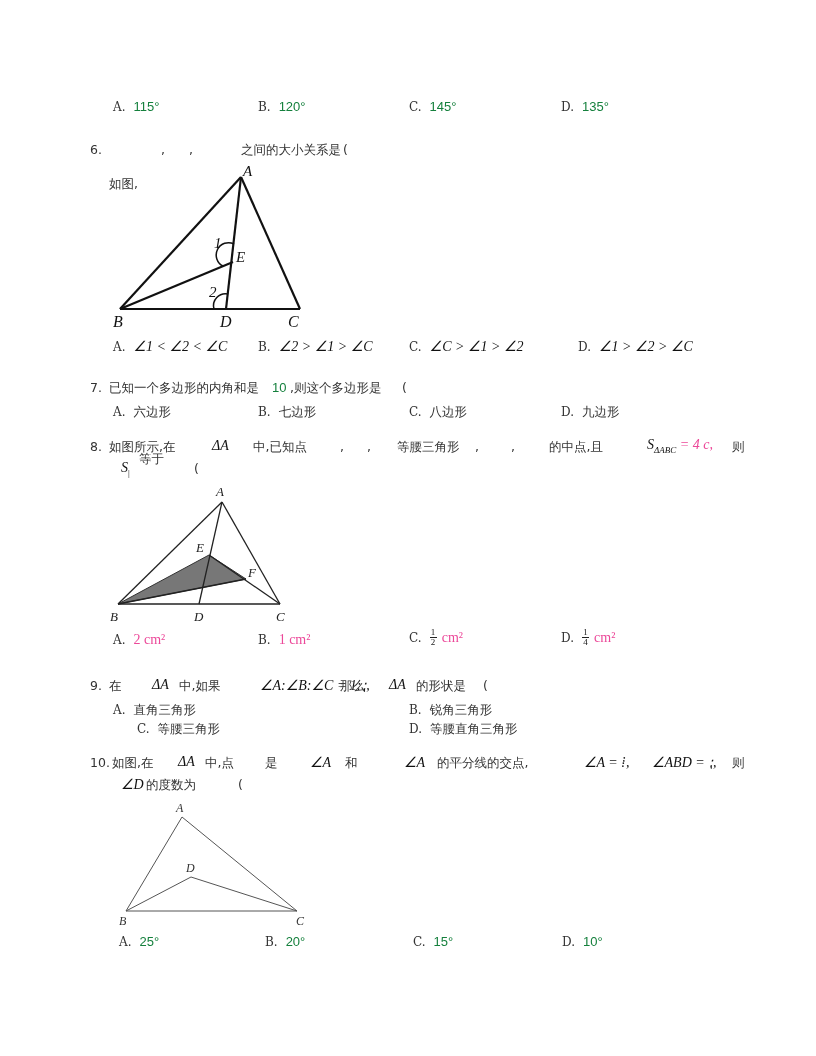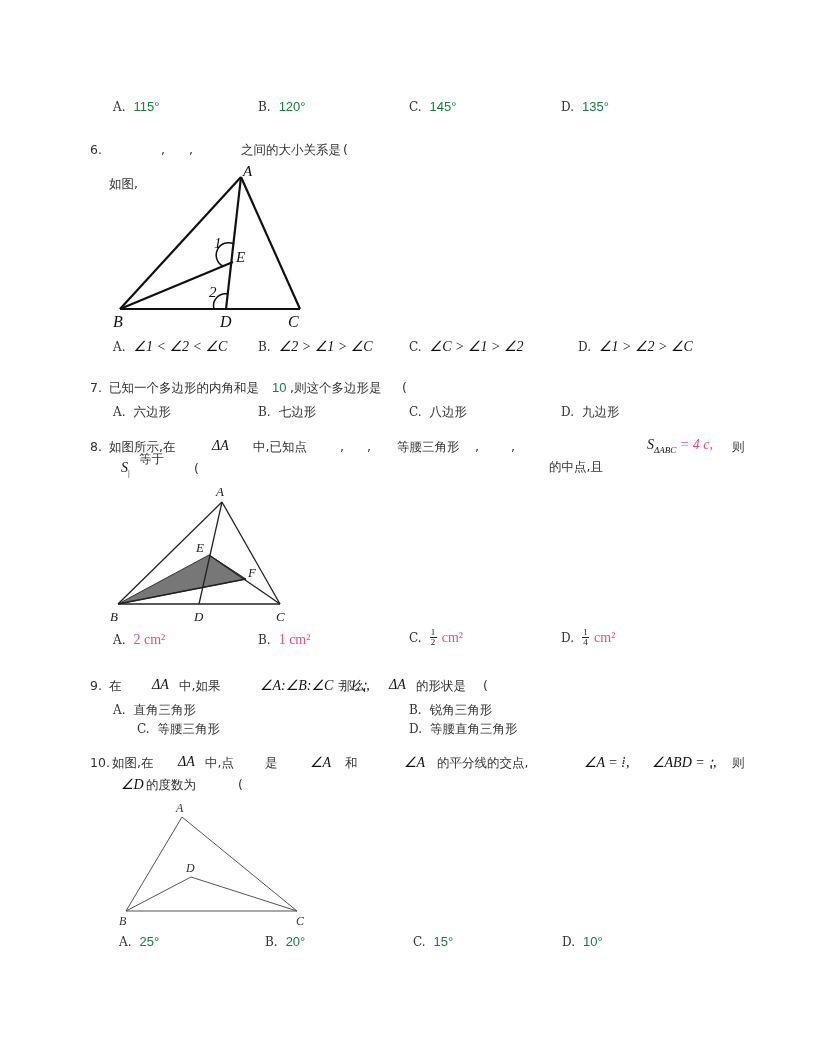--- a/index.html
+++ b/index.html
@@ -102,21 +102,21 @@
 <div>
   <span class="abs cn" style="left:90px;top:439px;">8.</span>
   <span class="abs cn" style="left:109px;top:439px;">如图所示,在</span>
   <span class="abs math" style="left:212px;top:438px;">ΔA</span>
   <span class="abs cn" style="left:253px;top:439px;">中,已知点</span>
   <span class="abs cn" style="left:340px;top:439px;">,</span>
   <span class="abs cn" style="left:367px;top:439px;">,</span>
   <span class="abs cn" style="left:397px;top:439px;">等腰三角形</span>
   <span class="abs cn" style="left:475px;top:439px;">,</span>
   <span class="abs cn" style="left:511px;top:439px;">,</span>
-  <span class="abs cn" style="left:549px;top:439px;margin-top:20px;">的中点,且</span>
+  <span class="abs cn" style="left:549px;top:439px;">的中点,且</span>
   <span class="abs math" style="left:647px;top:437px;"><span>S</span><sub class="tri">ΔABC</sub> <span class="mathu">= 4 c,</span></span>
   <span class="abs cn" style="left:732px;top:439px;">则</span>
 
   <span class="abs math" style="left:121px;top:460px;"><span>S</span><sub style="font-size:9px;font-style:normal;">|</sub></span>
   <span class="abs cn" style="left:139px;top:451px;text-align:center;">等于</span>
   <span class="abs cn" style="left:194px;top:461px;">(</span>
 
   <svg class="abs" style="left:108px;top:482px;" width="190" height="142">
     <polygon points="10,122 101,73 138,97" fill="#777" stroke="#333" stroke-width="1"></polygon>
     <g stroke="#222" stroke-width="1.3" fill="none">

